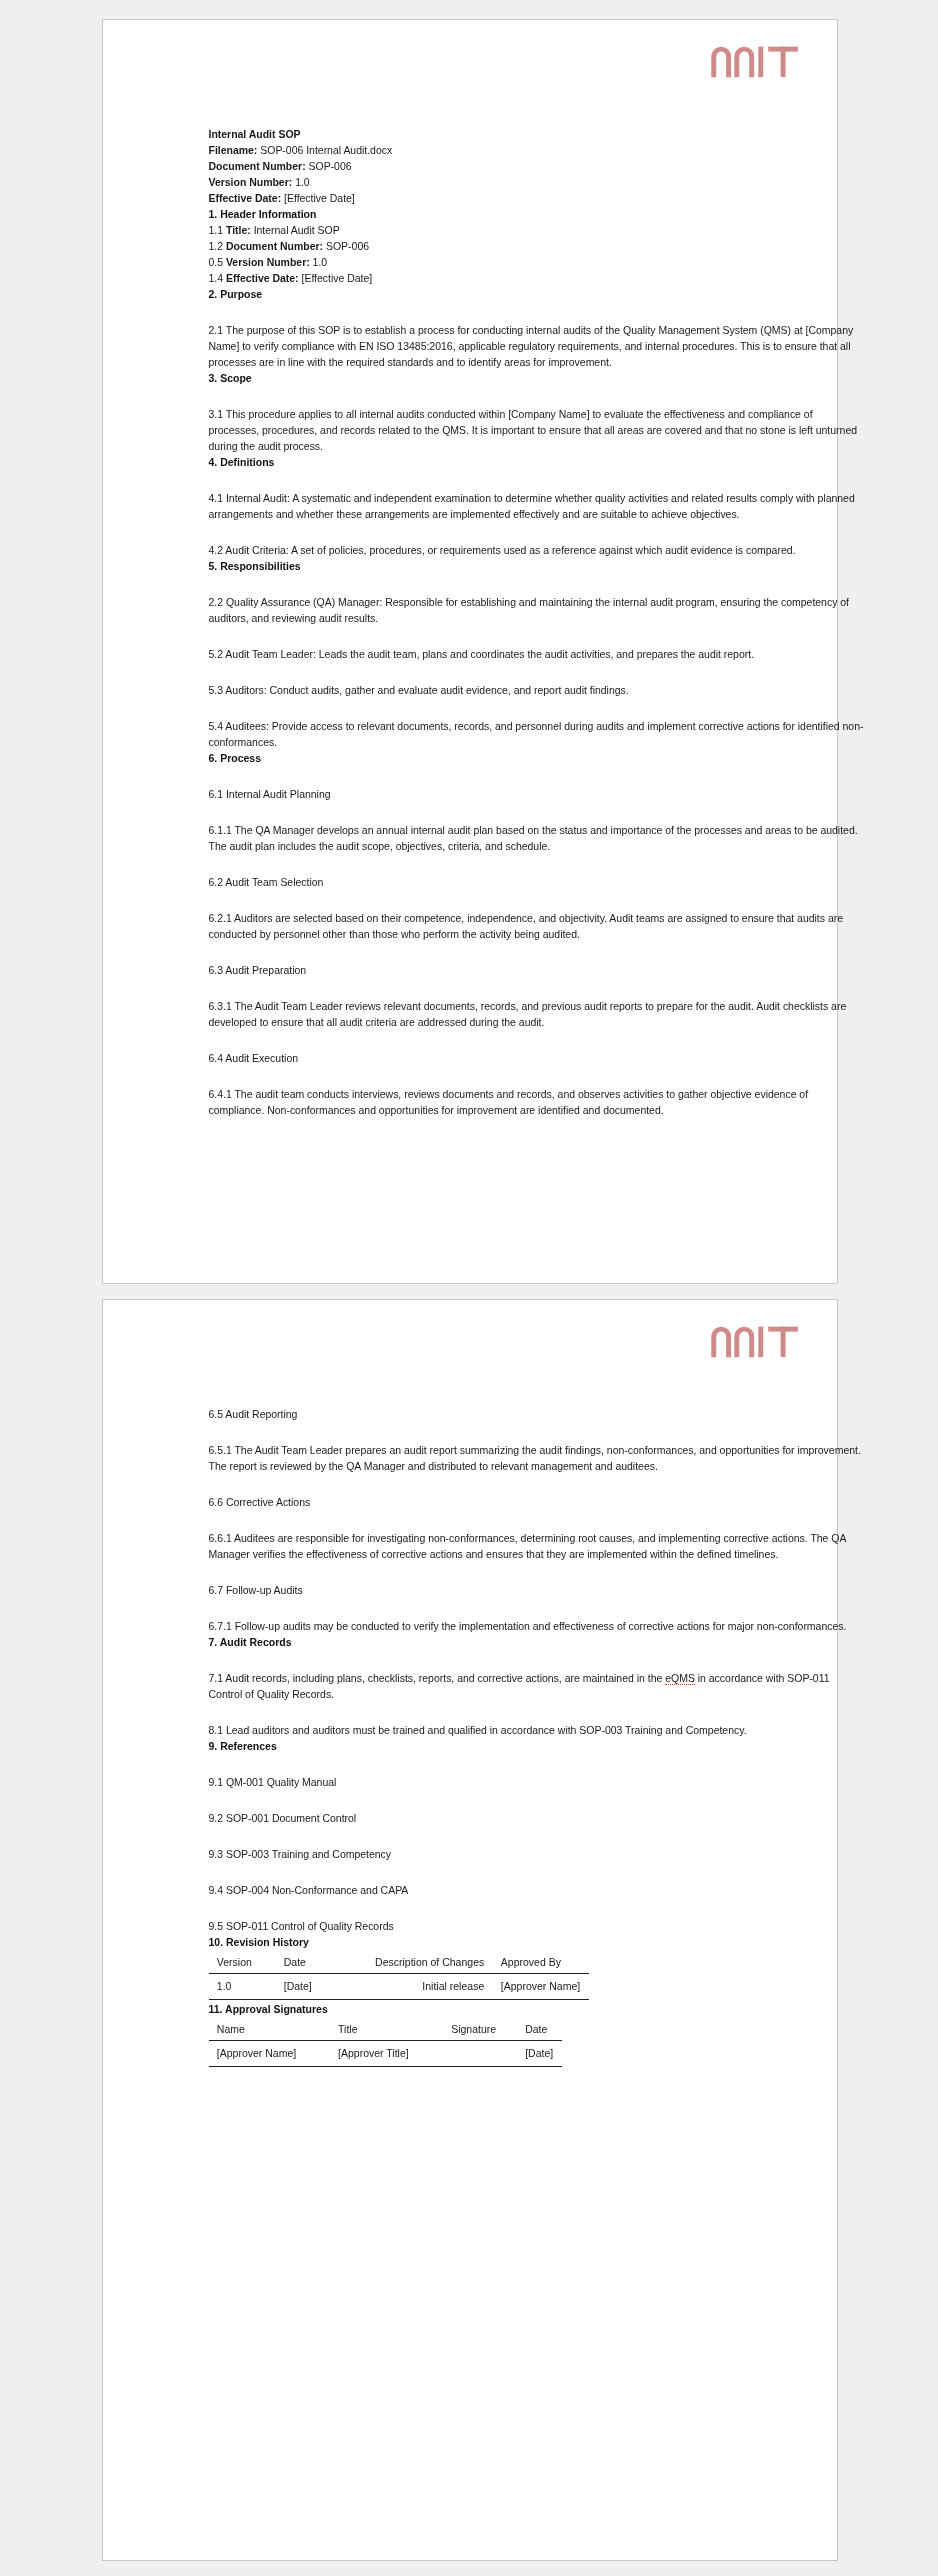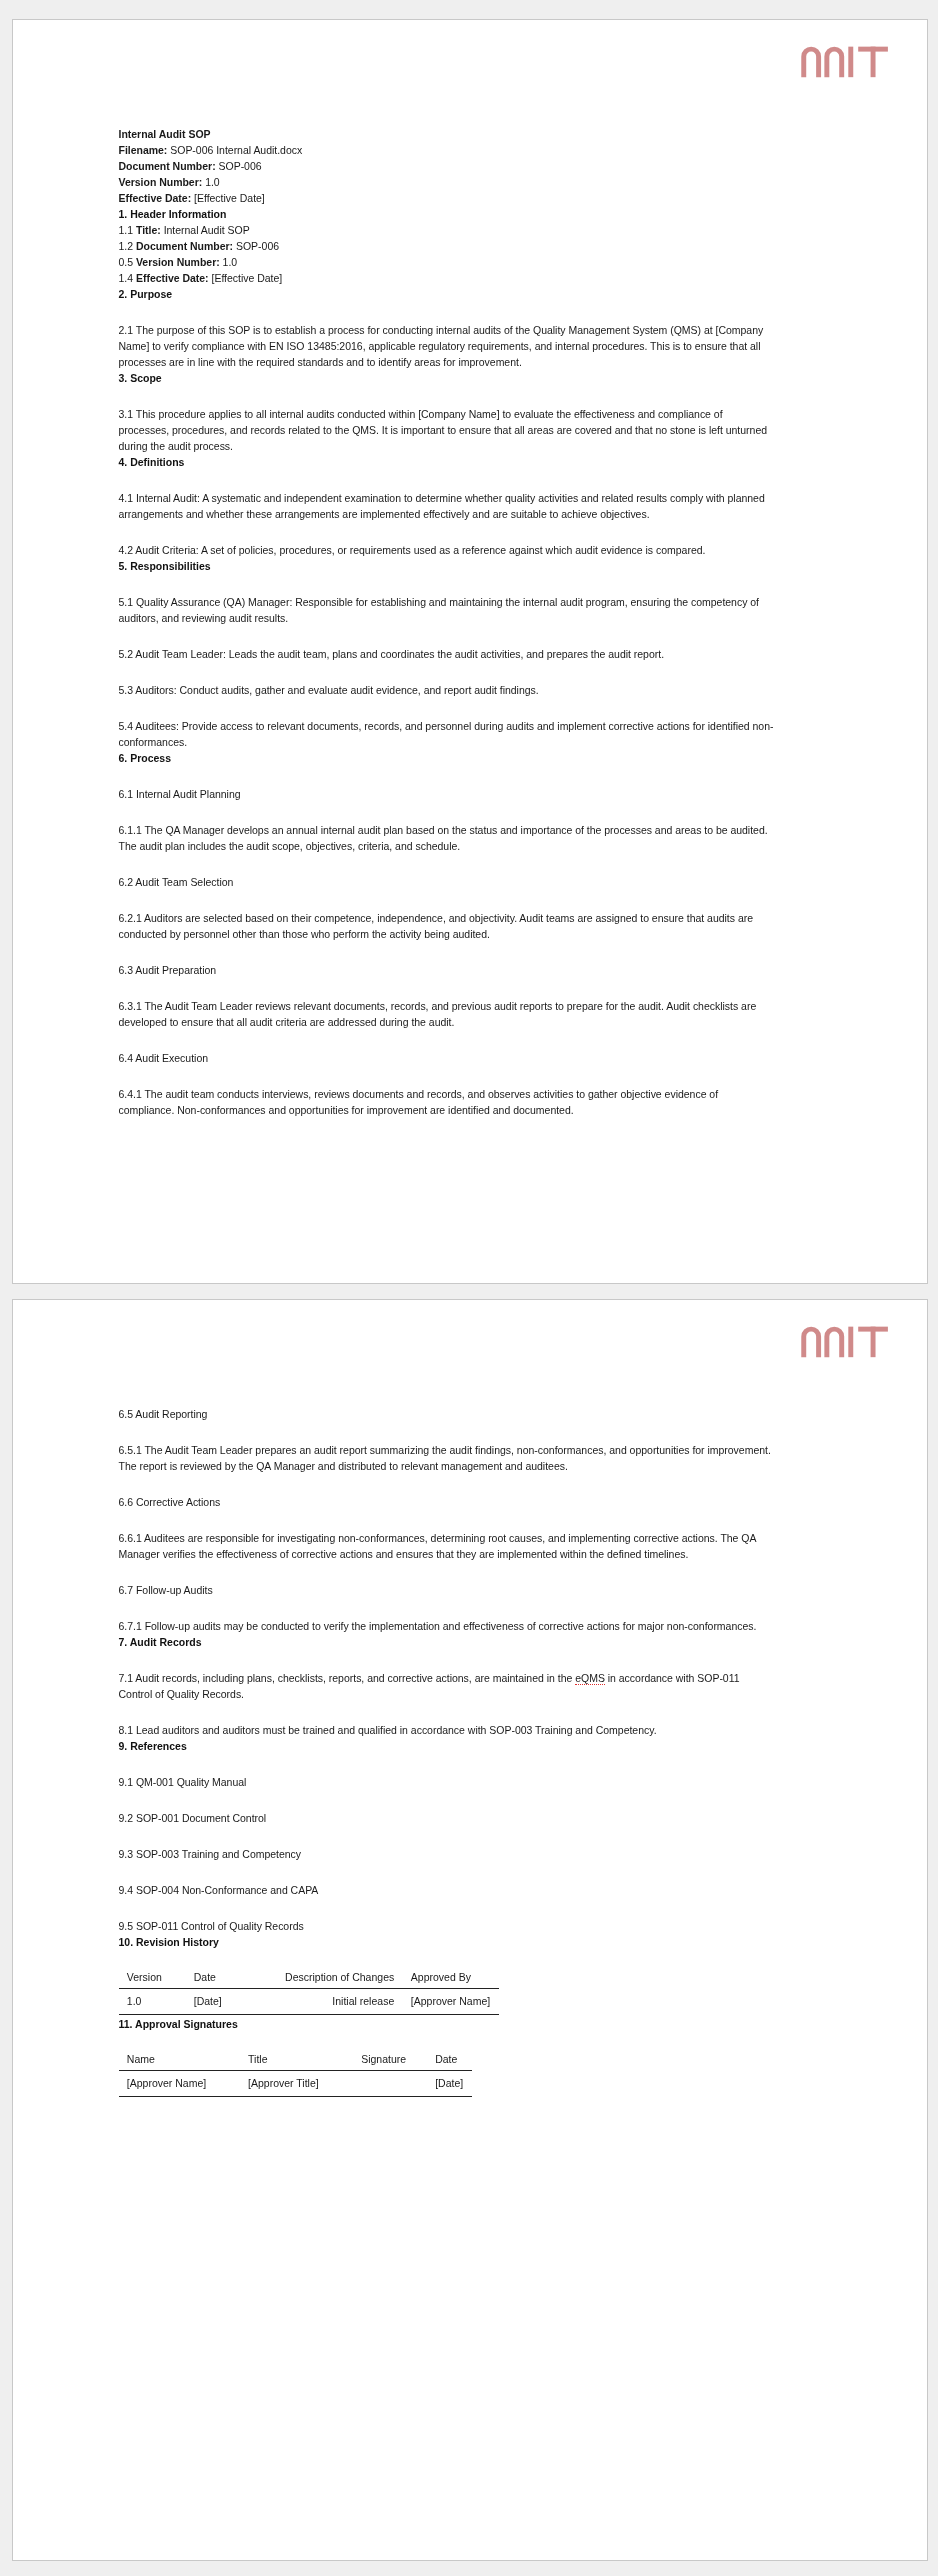--- a/index.html
+++ b/index.html
@@ -13,21 +13,21 @@
     -webkit-font-smoothing: antialiased;
   }
   .doc-viewer {
     width: 939px;
     min-height: 2576px;
     background: #efefef;
     padding-top: 19px;
     box-sizing: border-box;
   }
   .page {
-    width: 916px;
+    width: 736px;
     margin: 0 auto 15px auto;
     background: #ffffff;
     border: 0.8px solid #c8c8c8;
     box-sizing: border-box;
     position: relative;
   }
   .page-1 { height: 1265px; }
   .page-2 { height: 1262px; padding-left: 28px; }
 
   .logo-wrap {
@@ -71,21 +71,21 @@
     font-weight: bold;
     color: #111111;
   }
   .spell {
     border-bottom: 1.7px dotted #e03030;
     padding-bottom: 0px;
   }
 
   table.doc-table {
     border-collapse: collapse;
-    margin-top: 17px;
+    margin-top: 2px;
     margin-bottom: 1.7px;
     font-size: 10.5px;
     color: #1a1a1a;
   }
   table.doc-table th {
     font-weight: normal;
     text-align: left;
     padding: 4.2px 8.3px 5px 8.3px;
     border-bottom: 1.1px solid #222;
     white-space: nowrap;
@@ -144,21 +144,21 @@
       <div class="para">2.1 The purpose of this SOP is to establish a process for conducting internal audits of the Quality Management System (QMS) at [Company Name] to verify compliance with EN ISO 13485:2016, applicable regulatory requirements, and internal procedures. This is to ensure that all processes are in line with the required standards and to identify areas for improvement.</div>
 
       <div class="heading">3. Scope</div>
       <div class="para">3.1 This procedure applies to all internal audits conducted within [Company Name] to evaluate the effectiveness and compliance of processes, procedures, and records related to the QMS. It is important to ensure that all areas are covered and that no stone is left unturned during the audit process.</div>
 
       <div class="heading">4. Definitions</div>
       <div class="para">4.1 Internal Audit: A systematic and independent examination to determine whether quality activities and related results comply with planned arrangements and whether these arrangements are implemented effectively and are suitable to achieve objectives.</div>
       <div class="para">4.2 Audit Criteria: A set of policies, procedures, or requirements used as a reference against which audit evidence is compared.</div>
 
       <div class="heading">5. Responsibilities</div>
-      <div class="para">5.1 Quality Assurance (QA) Manager: Responsible for establishing and maintaining the internal audit program, ensuring the competency of auditors, and reviewing audit results.</div>
+      <div class="para">2.2 Quality Assurance (QA) Manager: Responsible for establishing and maintaining the internal audit program, ensuring the competency of auditors, and reviewing audit results.</div>
       <div class="para">5.2 Audit Team Leader: Leads the audit team, plans and coordinates the audit activities, and prepares the audit report.</div>
       <div class="para">5.3 Auditors: Conduct audits, gather and evaluate audit evidence, and report audit findings.</div>
       <div class="para">5.4 Auditees: Provide access to relevant documents, records, and personnel during audits and implement corrective actions for identified non-conformances.</div>
 
       <div class="heading">6. Process</div>
       <div class="para">6.1 Internal Audit Planning</div>
       <div class="para">6.1.1 The QA Manager develops an annual internal audit plan based on the status and importance of the processes and areas to be audited. The audit plan includes the audit scope, objectives, criteria, and schedule.</div>
       <div class="para">6.2 Audit Team Selection</div>
       <div class="para">6.2.1 Auditors are selected based on their competence, independence, and objectivity. Audit teams are assigned to ensure that audits are conducted by personnel other than those who perform the activity being audited.</div>
       <div class="para">6.3 Audit Preparation</div>

